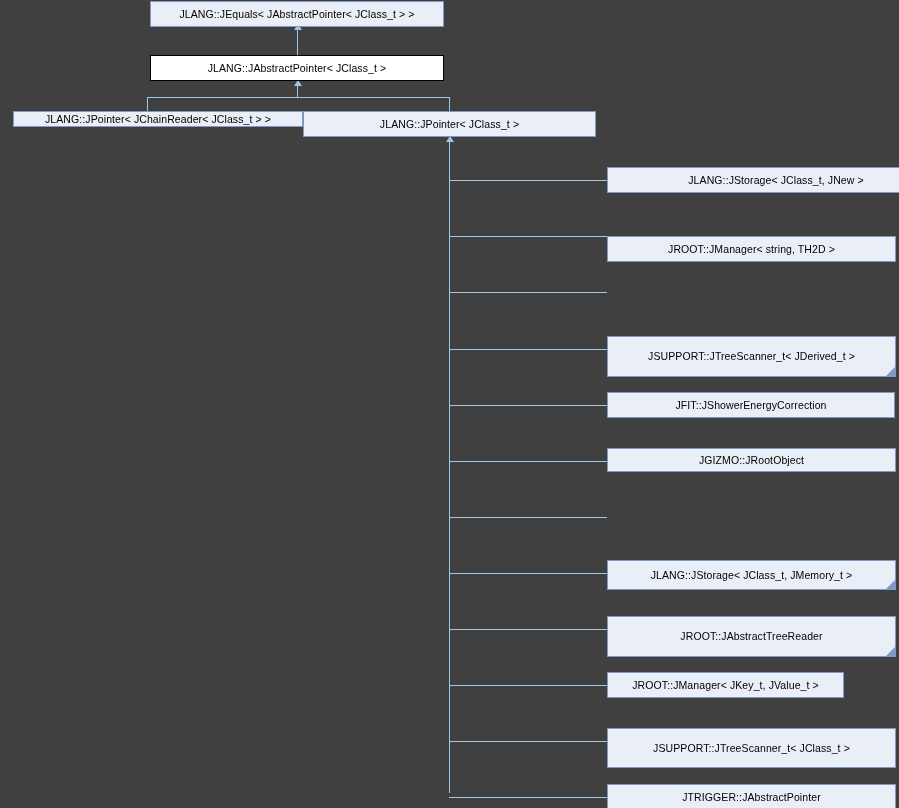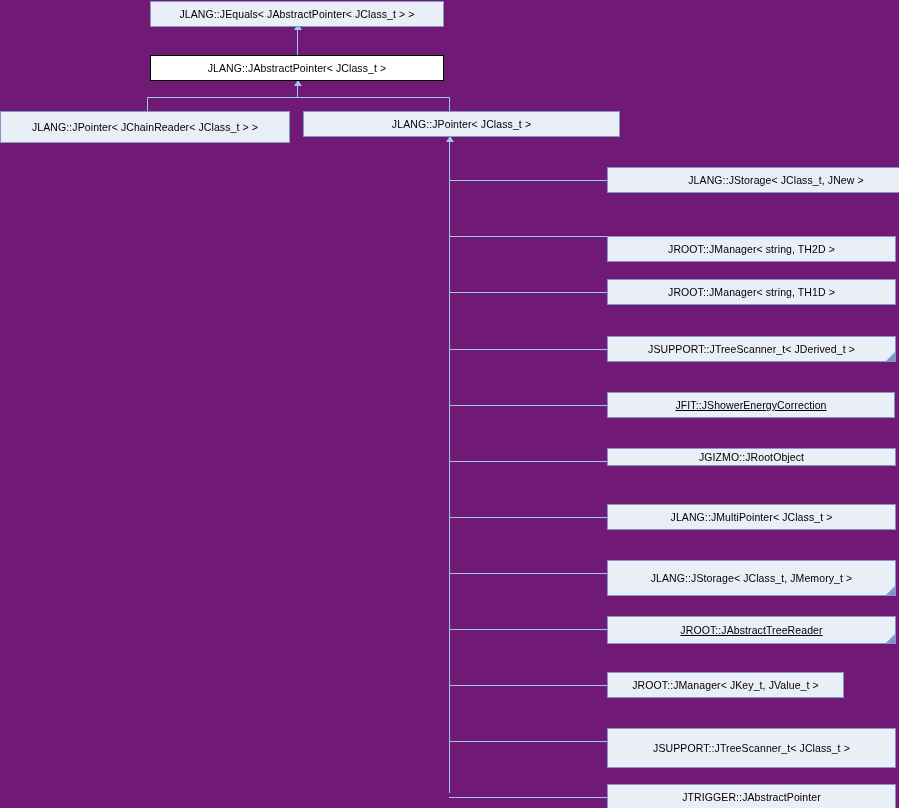--- a/index.html
+++ b/index.html
@@ -5,21 +5,21 @@
 <style>
   html, body {
     margin: 0;
     padding: 0;
     background: #ffffff;
   }
   #diagram {
     position: relative;
     width: 899px;
     height: 808px;
-    background: #701a75;
+    background: #404040;
     font-family: "Liberation Sans", sans-serif;
     overflow: hidden;
   }
   .node {
     position: absolute;
     box-sizing: border-box;
     background: #e9eef7;
     border: 1px solid #8098c4;
     color: #000000;
     font-size: 10.5px;
@@ -96,61 +96,55 @@
   <div class="edge h" style="left:449px; top:797px; width:158px;"></div>
 
   <div class="node" style="left:150px; top:1px; width:294px; height:26px;">
     <span class="label">JLANG::JEquals&lt; JAbstractPointer&lt; JClass_t &gt; &gt;</span>
   </div>
 
   <div class="node root-node" style="left:150px; top:55px; width:294px; height:26px;">
     <span class="label">JLANG::JAbstractPointer&lt; JClass_t &gt;</span>
   </div>
 
-  <div class="node" style="left:0; top:111px; width:290px; height:32px;">
+  <div class="node" style="left:13px; top:111px; width:290px; height:16px;">
     <span class="label">JLANG::JPointer&lt; JChainReader&lt; JClass_t &gt; &gt;</span>
   </div>
 
-  <div class="node" style="left:303px; top:111px; width:317px; height:26px;">
+  <div class="node" style="left:303px; top:111px; width:293px; height:26px;">
     <span class="label">JLANG::JPointer&lt; JClass_t &gt;</span>
   </div>
 
   <div class="node folded" style="left:607px; top:167px; width:338px; height:26px;">
     <span class="label">JLANG::JStorage&lt; JClass_t, JNew &gt;</span>
   </div>
 
   <div class="node" style="left:607px; top:236px; width:289px; height:26px;">
     <span class="label">JROOT::JManager&lt; string, TH2D &gt;</span>
   </div>
 
-  <div class="node" style="left:607px; top:279px; width:289px; height:26px;">
-    <span class="label">JROOT::JManager&lt; string, TH1D &gt;</span>
-  </div>
 
-  <div class="node folded" style="left:607px; top:336px; width:289px; height:26px;">
+  <div class="node folded" style="left:607px; top:336px; width:289px; height:41px;">
     <span class="label">JSUPPORT::JTreeScanner_t&lt; JDerived_t &gt;</span>
   </div>
 
-  <div class="node" style="left:607px; top:392px; width:288px; height:26px;text-decoration:underline;">
+  <div class="node" style="left:607px; top:392px; width:288px; height:26px;">
     <span class="label">JFIT::JShowerEnergyCorrection</span>
   </div>
 
-  <div class="node" style="left:607px; top:448px; width:289px; height:18px;">
+  <div class="node" style="left:607px; top:448px; width:289px; height:24px;">
     <span class="label">JGIZMO::JRootObject</span>
   </div>
 
-  <div class="node" style="left:607px; top:504px; width:289px; height:26px;">
-    <span class="label">JLANG::JMultiPointer&lt; JClass_t &gt;</span>
-  </div>
 
-  <div class="node folded" style="left:607px; top:560px; width:289px; height:36px;">
+  <div class="node folded" style="left:607px; top:560px; width:289px; height:30px;">
     <span class="label">JLANG::JStorage&lt; JClass_t, JMemory_t &gt;</span>
   </div>
 
-  <div class="node folded" style="left:607px; top:616px; width:289px; height:28px;text-decoration:underline;">
+  <div class="node folded" style="left:607px; top:616px; width:289px; height:41px;">
     <span class="label">JROOT::JAbstractTreeReader</span>
   </div>
 
   <div class="node" style="left:607px; top:672px; width:237px; height:26px;">
     <span class="label">JROOT::JManager&lt; JKey_t, JValue_t &gt;</span>
   </div>
 
   <div class="node" style="left:607px; top:728px; width:289px; height:40px;">
     <span class="label">JSUPPORT::JTreeScanner_t&lt; JClass_t &gt;</span>
   </div>

